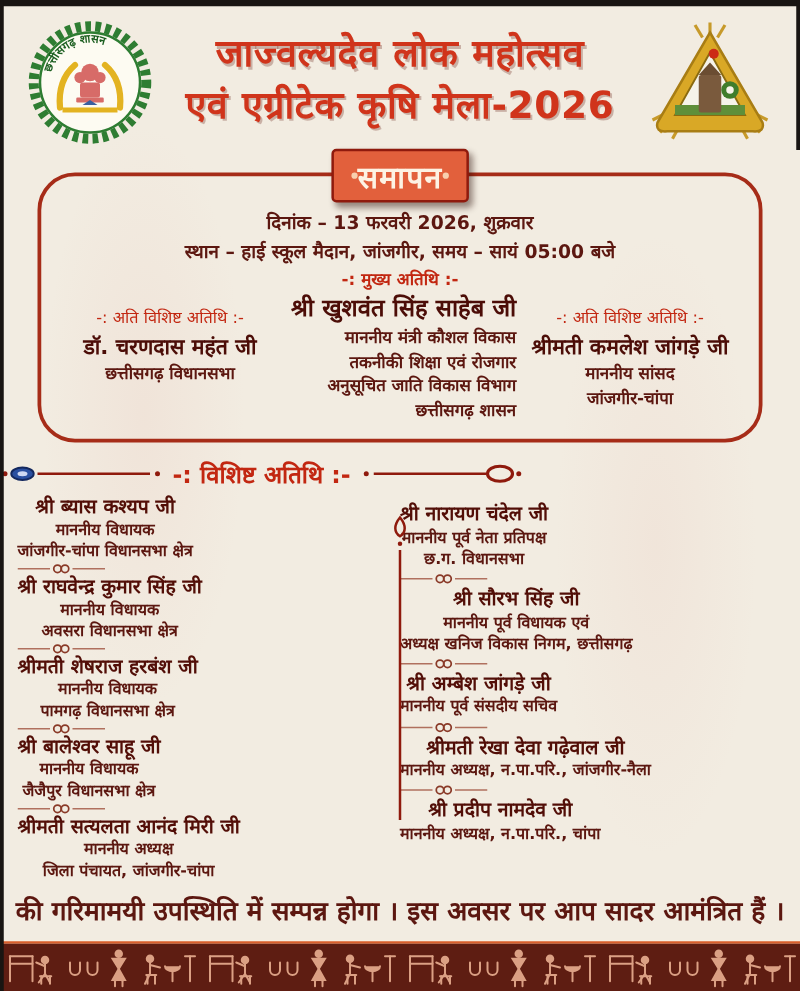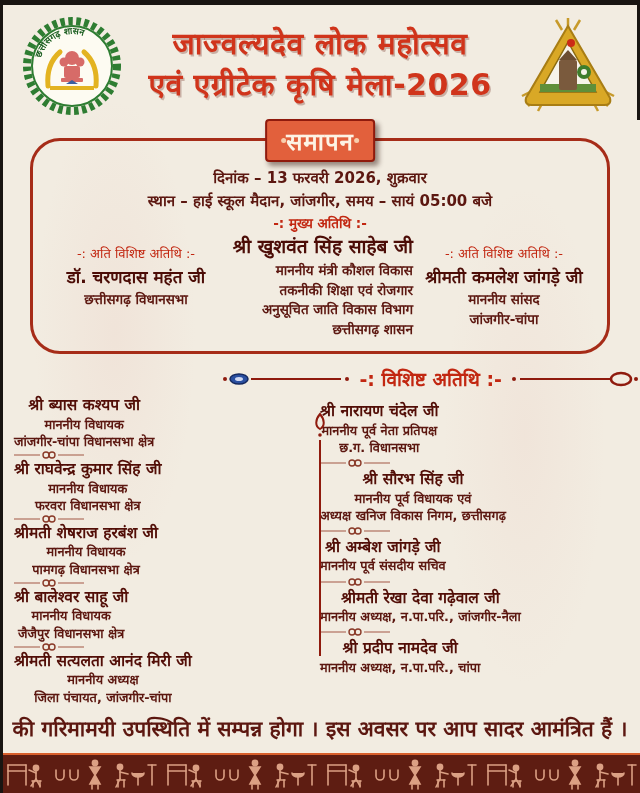--- a/index.html
+++ b/index.html
@@ -44,21 +44,21 @@
 
   .cg-row{display:flex;justify-content:space-between;align-items:flex-start;margin-top:2px;}
   .cg-col{text-align:center;}
   .cg-col.side{width:182px;padding-top:10px;}
   .cg-col.center{flex:1;margin-top:-4px;text-align:right;}
   .cg-heading{color:#c22711;font-size:13px;font-weight:normal;}
   .cg-name{color:#4c0d07;font-size:17px;font-weight:bold;margin:3px 0 2px;}
   .cg-col.center .cg-name{font-size:19px;}
   .cg-line{color:#5c1710;font-size:13.5px;font-weight:600;line-height:1.45;}
 
-  .section-heading-row{display:flex;align-items:center;justify-content:flex-end;gap:8px;margin-top:12px;}
+  .section-heading-row{display:flex;align-items:center;justify-content:flex-start;gap:8px;margin-top:12px;}
   .section-heading{color:#c22711;font-size:19px;font-weight:bold;white-space:nowrap;}
   .section-heading.cultural{color:#d0341b;font-size:20px;}
 
   .guest-area{position:relative;margin-top:4px;padding:0 14px;}
   .guest-cols{display:flex;}
   .guest-col{width:50%;display:flex;flex-direction:column;align-items:flex-start;}
   .guest-col.right{padding-top:6px;}
   .g-entry{text-align:center;}
   .g-name{color:#520e07;font-size:15.5px;font-weight:bold;line-height:1.25;}
   .g-line{color:#5c1710;font-size:12.8px;font-weight:600;line-height:1.35;}
@@ -206,21 +206,21 @@
         </div>
         <svg width="70" height="10" viewBox="0 0 70 10">
             <line x1="0" y1="5" x2="26" y2="5" stroke="#b0705e" stroke-width="1.2"></line>
             <circle cx="32" cy="5" r="3" fill="none" stroke="#8a3a28" stroke-width="1.4"></circle>
             <circle cx="38" cy="5" r="3" fill="none" stroke="#8a3a28" stroke-width="1.4"></circle>
             <line x1="44" y1="5" x2="70" y2="5" stroke="#b0705e" stroke-width="1.2"></line>
           </svg>
         <div class="g-entry">
           <div class="g-name">श्री राघवेन्द्र कुमार सिंह जी</div>
           <div class="g-line">माननीय विधायक</div>
-          <div class="g-line">फरवरा विधानसभा क्षेत्र</div>
+          <div class="g-line">अवसरा विधानसभा क्षेत्र</div>
         </div>
         <svg width="70" height="10" viewBox="0 0 70 10">
             <line x1="0" y1="5" x2="26" y2="5" stroke="#b0705e" stroke-width="1.2"></line>
             <circle cx="32" cy="5" r="3" fill="none" stroke="#8a3a28" stroke-width="1.4"></circle>
             <circle cx="38" cy="5" r="3" fill="none" stroke="#8a3a28" stroke-width="1.4"></circle>
             <line x1="44" y1="5" x2="70" y2="5" stroke="#b0705e" stroke-width="1.2"></line>
           </svg>
         <div class="g-entry">
           <div class="g-name">श्रीमती शेषराज हरबंश जी</div>
           <div class="g-line">माननीय विधायक</div>

